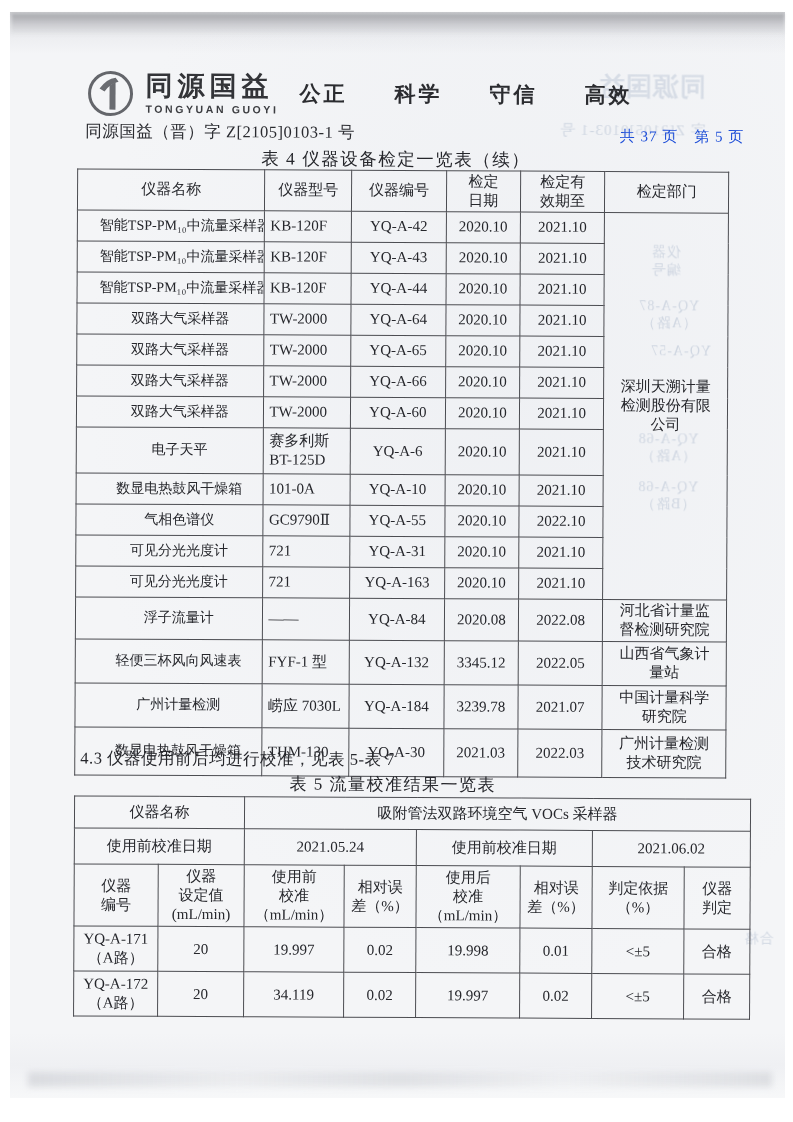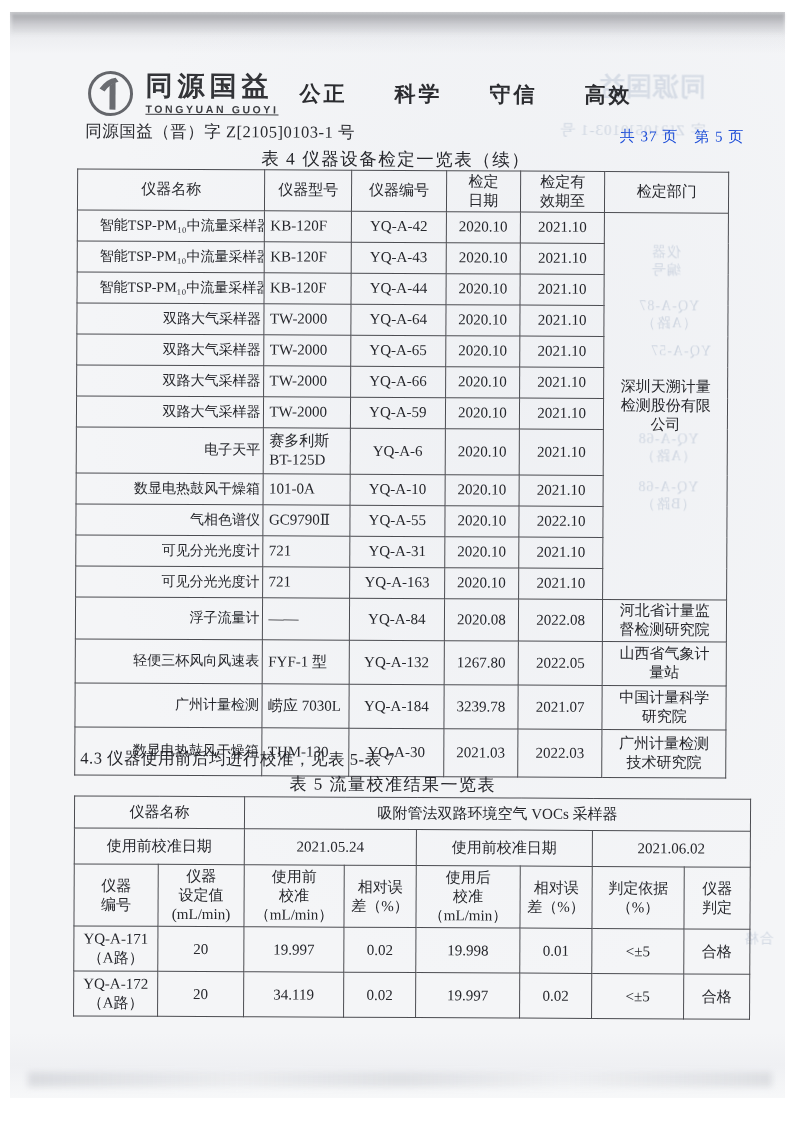--- a/index.html
+++ b/index.html
@@ -25,40 +25,40 @@
     background:linear-gradient(90deg,rgba(148,152,162,.25),rgba(148,152,162,.07) 28%,rgba(148,152,162,.20) 50%,rgba(148,152,162,.04) 72%,rgba(148,152,162,.22));
     filter:blur(3px);
   }
   .content{position:absolute;left:0;top:0;width:793px;transform:rotate(.28deg);transform-origin:50% 0;}
 
   
   .brand{position:absolute;left:86px;top:70px;display:flex;align-items:center;}
   .brand svg{display:block;}
   .brand-text{margin-left:10px;}
   .brand-cn{font-family:"Liberation Sans","DejaVu Sans",sans-serif;font-weight:bold;font-size:27px;letter-spacing:5px;color:#333438;line-height:1;}
-  .brand-en{font-family:"Liberation Sans","DejaVu Sans",sans-serif;font-weight:bold;font-size:10.5px;letter-spacing:2.6px;color:#3c3d41;margin-top:3px;text-decoration:underline;}
+  .brand-en{font-family:"Liberation Sans","DejaVu Sans",sans-serif;font-weight:bold;font-size:10.5px;letter-spacing:2.6px;color:#3c3d41;margin-top:3px;}
   .slogan{position:absolute;left:300px;top:80px;display:flex;gap:47px;
     font-family:"Liberation Sans","DejaVu Sans",sans-serif;
     font-weight:bold;font-size:21px;letter-spacing:3px;color:#2b2c30;}
   .doc-line{position:absolute;left:86px;top:122px;font-size:16.5px;color:#2a2b30;letter-spacing:.5px;}
   .page-line{position:absolute;right:48px;top:126px;font-size:15px;color:#1d4ed8;letter-spacing:1px;text-align:center;}
 
   
   .t4-title{position:absolute;left:0;width:793px;top:147px;text-align:center;font-size:17.5px;letter-spacing:1.5px;}
   .sec43{position:absolute;left:84px;top:749px;font-size:16.5px;letter-spacing:.5px;}
   .t5-title{position:absolute;left:0;width:793px;top:773px;text-align:center;font-size:17px;letter-spacing:1.5px;}
 
   
   table{border-collapse:collapse;table-layout:fixed;}
   td,th{border:1px solid #4c4d52;font-weight:normal;font-size:15px;text-align:center;
     vertical-align:middle;padding:1px 3px;line-height:1.25;color:#26272c;
     white-space:pre-line;overflow:hidden;}
   .tbl4{position:absolute;left:78px;top:170px;width:652px;}
   .tbl5{position:absolute;left:78px;top:797px;width:656px;}
-  .name{text-align:right;padding-left:22px;white-space:nowrap;font-size:14px;}
+  .name{text-align:center;padding-left:22px;white-space:nowrap;font-size:14px;}
   .mdl{text-align:left;padding-left:5px;}
   .nw{white-space:nowrap;}
   tr.h40{height:40px;} tr.h31{height:31px;} tr.h46{height:46px;}
   tr.h42{height:42px;} tr.h44{height:44px;} tr.h48{height:48px;}
   tr.h32{height:32px;} tr.h36{height:36px;} tr.h62{height:62px;} tr.h45{height:45px;}
 
   
   .ghost{position:absolute;transform:scaleX(-1);color:#9aaac2;opacity:.38;
     font-size:14px;letter-spacing:1px;white-space:pre-line;text-align:center;
     filter:blur(.4px);pointer-events:none;}
@@ -175,21 +175,21 @@
       <tr class="h31">
         <td class="name">双路大气采样器</td>
         <td class="mdl nw">TW-2000</td>
         <td class="nw">YQ-A-66</td>
         <td class="nw">2020.10</td>
         <td class="nw">2021.10</td>
       </tr>
       <tr class="h31">
         <td class="name">双路大气采样器</td>
         <td class="mdl nw">TW-2000</td>
-        <td class="nw">YQ-A-59</td>
+        <td class="nw">YQ-A-60</td>
         <td class="nw">2020.10</td>
         <td class="nw">2021.10</td>
       </tr>
       <tr class="h46">
         <td class="name">电子天平</td>
         <td class="mdl">赛多利斯
 BT-125D</td>
         <td class="nw">YQ-A-6</td>
         <td class="nw">2020.10</td>
         <td class="nw">2021.10</td>
@@ -228,21 +228,21 @@
         <td class="nw">YQ-A-84</td>
         <td class="nw">2020.08</td>
         <td class="nw">2022.08</td>
         <td>河北省计量监
 督检测研究院</td>
       </tr>
       <tr class="h44">
         <td class="name">轻便三杯风向风速表</td>
         <td class="mdl nw">FYF-1 型</td>
         <td class="nw">YQ-A-132</td>
-        <td class="nw">1267.80</td>
+        <td class="nw">3345.12</td>
         <td class="nw">2022.05</td>
         <td>山西省气象计
 量站</td>
       </tr>
       <tr class="h44">
         <td class="name">广州计量检测</td>
         <td class="mdl nw">崂应 7030L</td>
         <td class="nw">YQ-A-184</td>
         <td class="nw">3239.78</td>
         <td class="nw">2021.07</td>

